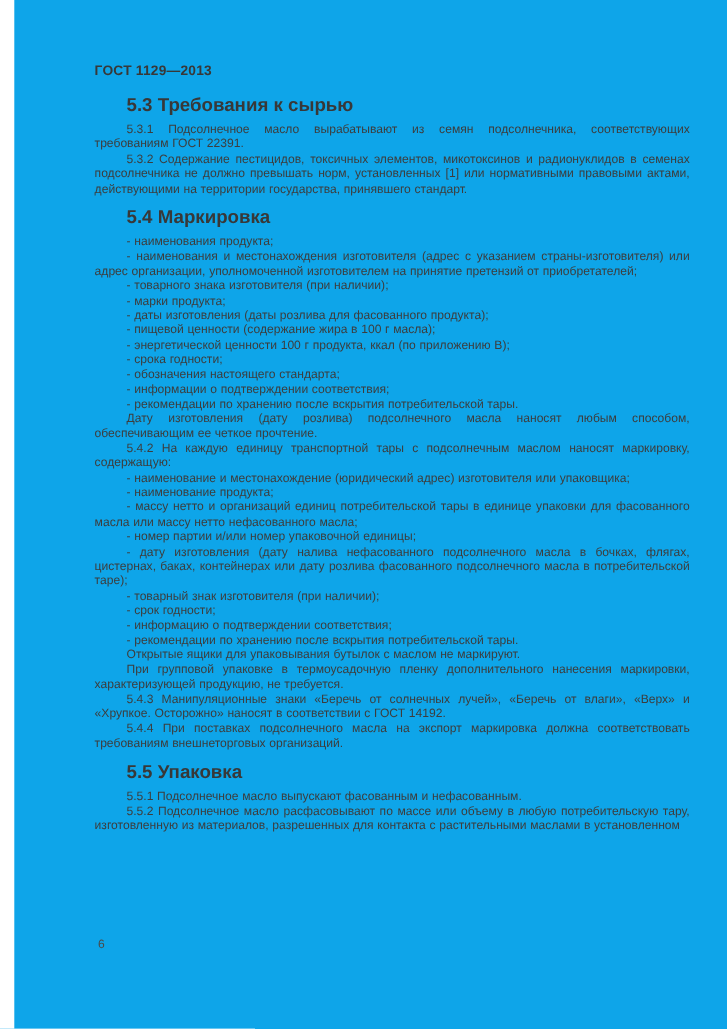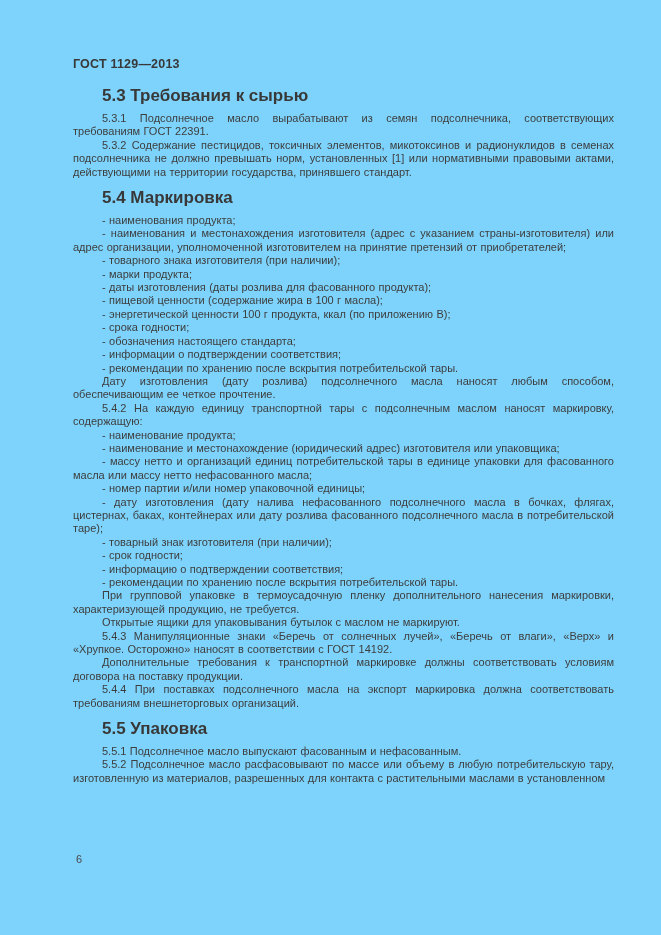--- a/index.html
+++ b/index.html
@@ -11,21 +11,22 @@
     width: 661px;
     height: 935px;
     position: relative;
     overflow: hidden;
     font-family: "Liberation Sans", "DejaVu Sans", sans-serif;
     color: #3d3d3d;
   }
   .page {
     position: absolute;
     inset: 0;
-    background: #7dd3fc;
+    background: #0ea5e9;
+    margin-left: 13px;
   }
   .content {
     position: absolute;
     left: 73px;
     top: 57px;
     width: 541px;
   }
   .running-header {
     font-size: 12.5px;
     font-weight: bold;
@@ -76,33 +77,32 @@
     <p class="p">- марки продукта;</p>
     <p class="p">- даты изготовления (даты розлива для фасованного продукта);</p>
     <p class="p">- пищевой ценности (содержание жира в 100 г масла);</p>
     <p class="p">- энергетической ценности 100 г продукта, ккал (по приложению В);</p>
     <p class="p">- срока годности;</p>
     <p class="p">- обозначения настоящего стандарта;</p>
     <p class="p">- информации о подтверждении соответствия;</p>
     <p class="p">- рекомендации по хранению после вскрытия потребительской тары.</p>
     <p class="p">Дату изготовления (дату розлива) подсолнечного масла наносят любым способом, обеспечивающим ее четкое прочтение.</p>
     <p class="p">5.4.2 На каждую единицу транспортной тары с подсолнечным маслом наносят маркировку, содержащую:</p>
+    <p class="p">- наименование и местонахождение (юридический адрес) изготовителя или упаковщика;</p>
     <p class="p">- наименование продукта;</p>
-    <p class="p">- наименование и местонахождение (юридический адрес) изготовителя или упаковщика;</p>
     <p class="p">- массу нетто и организаций единиц потребительской тары в единице упаковки для фасованного масла или массу нетто нефасованного масла;</p>
     <p class="p">- номер партии и/или номер упаковочной единицы;</p>
     <p class="p">- дату изготовления (дату налива нефасованного подсолнечного масла в бочках, флягах, цистернах, баках, контейнерах или дату розлива фасованного подсолнечного масла в потребительской таре);</p>
     <p class="p">- товарный знак изготовителя (при наличии);</p>
     <p class="p">- срок годности;</p>
     <p class="p">- информацию о подтверждении соответствия;</p>
     <p class="p">- рекомендации по хранению после вскрытия потребительской тары.</p>
+    <p class="p">Открытые ящики для упаковывания бутылок с маслом не маркируют.</p>
     <p class="p">При групповой упаковке в термоусадочную пленку дополнительного нанесения маркировки, характеризующей продукцию, не требуется.</p>
-    <p class="p">Открытые ящики для упаковывания бутылок с маслом не маркируют.</p>
     <p class="p">5.4.3 Манипуляционные знаки «Беречь от солнечных лучей», «Беречь от влаги», «Верх» и «Хрупкое. Осторожно» наносят в соответствии с ГОСТ 14192.</p>
-    <p class="p">Дополнительные требования к транспортной маркировке должны соответствовать условиям договора на поставку продукции.</p>
     <p class="p">5.4.4 При поставках подсолнечного масла на экспорт маркировка должна соответствовать требованиям внешнеторговых организаций.</p>
 
     <p class="h">5.5 Упаковка</p>
     <p class="p">5.5.1 Подсолнечное масло выпускают фасованным и нефасованным.</p>
     <p class="p">5.5.2 Подсолнечное масло расфасовывают по массе или объему в любую потребительскую тару, изготовленную из материалов, разрешенных для контакта с растительными маслами в установленном</p>
   </div>
 
   <p class="page-number">6</p>
 </div>
 

